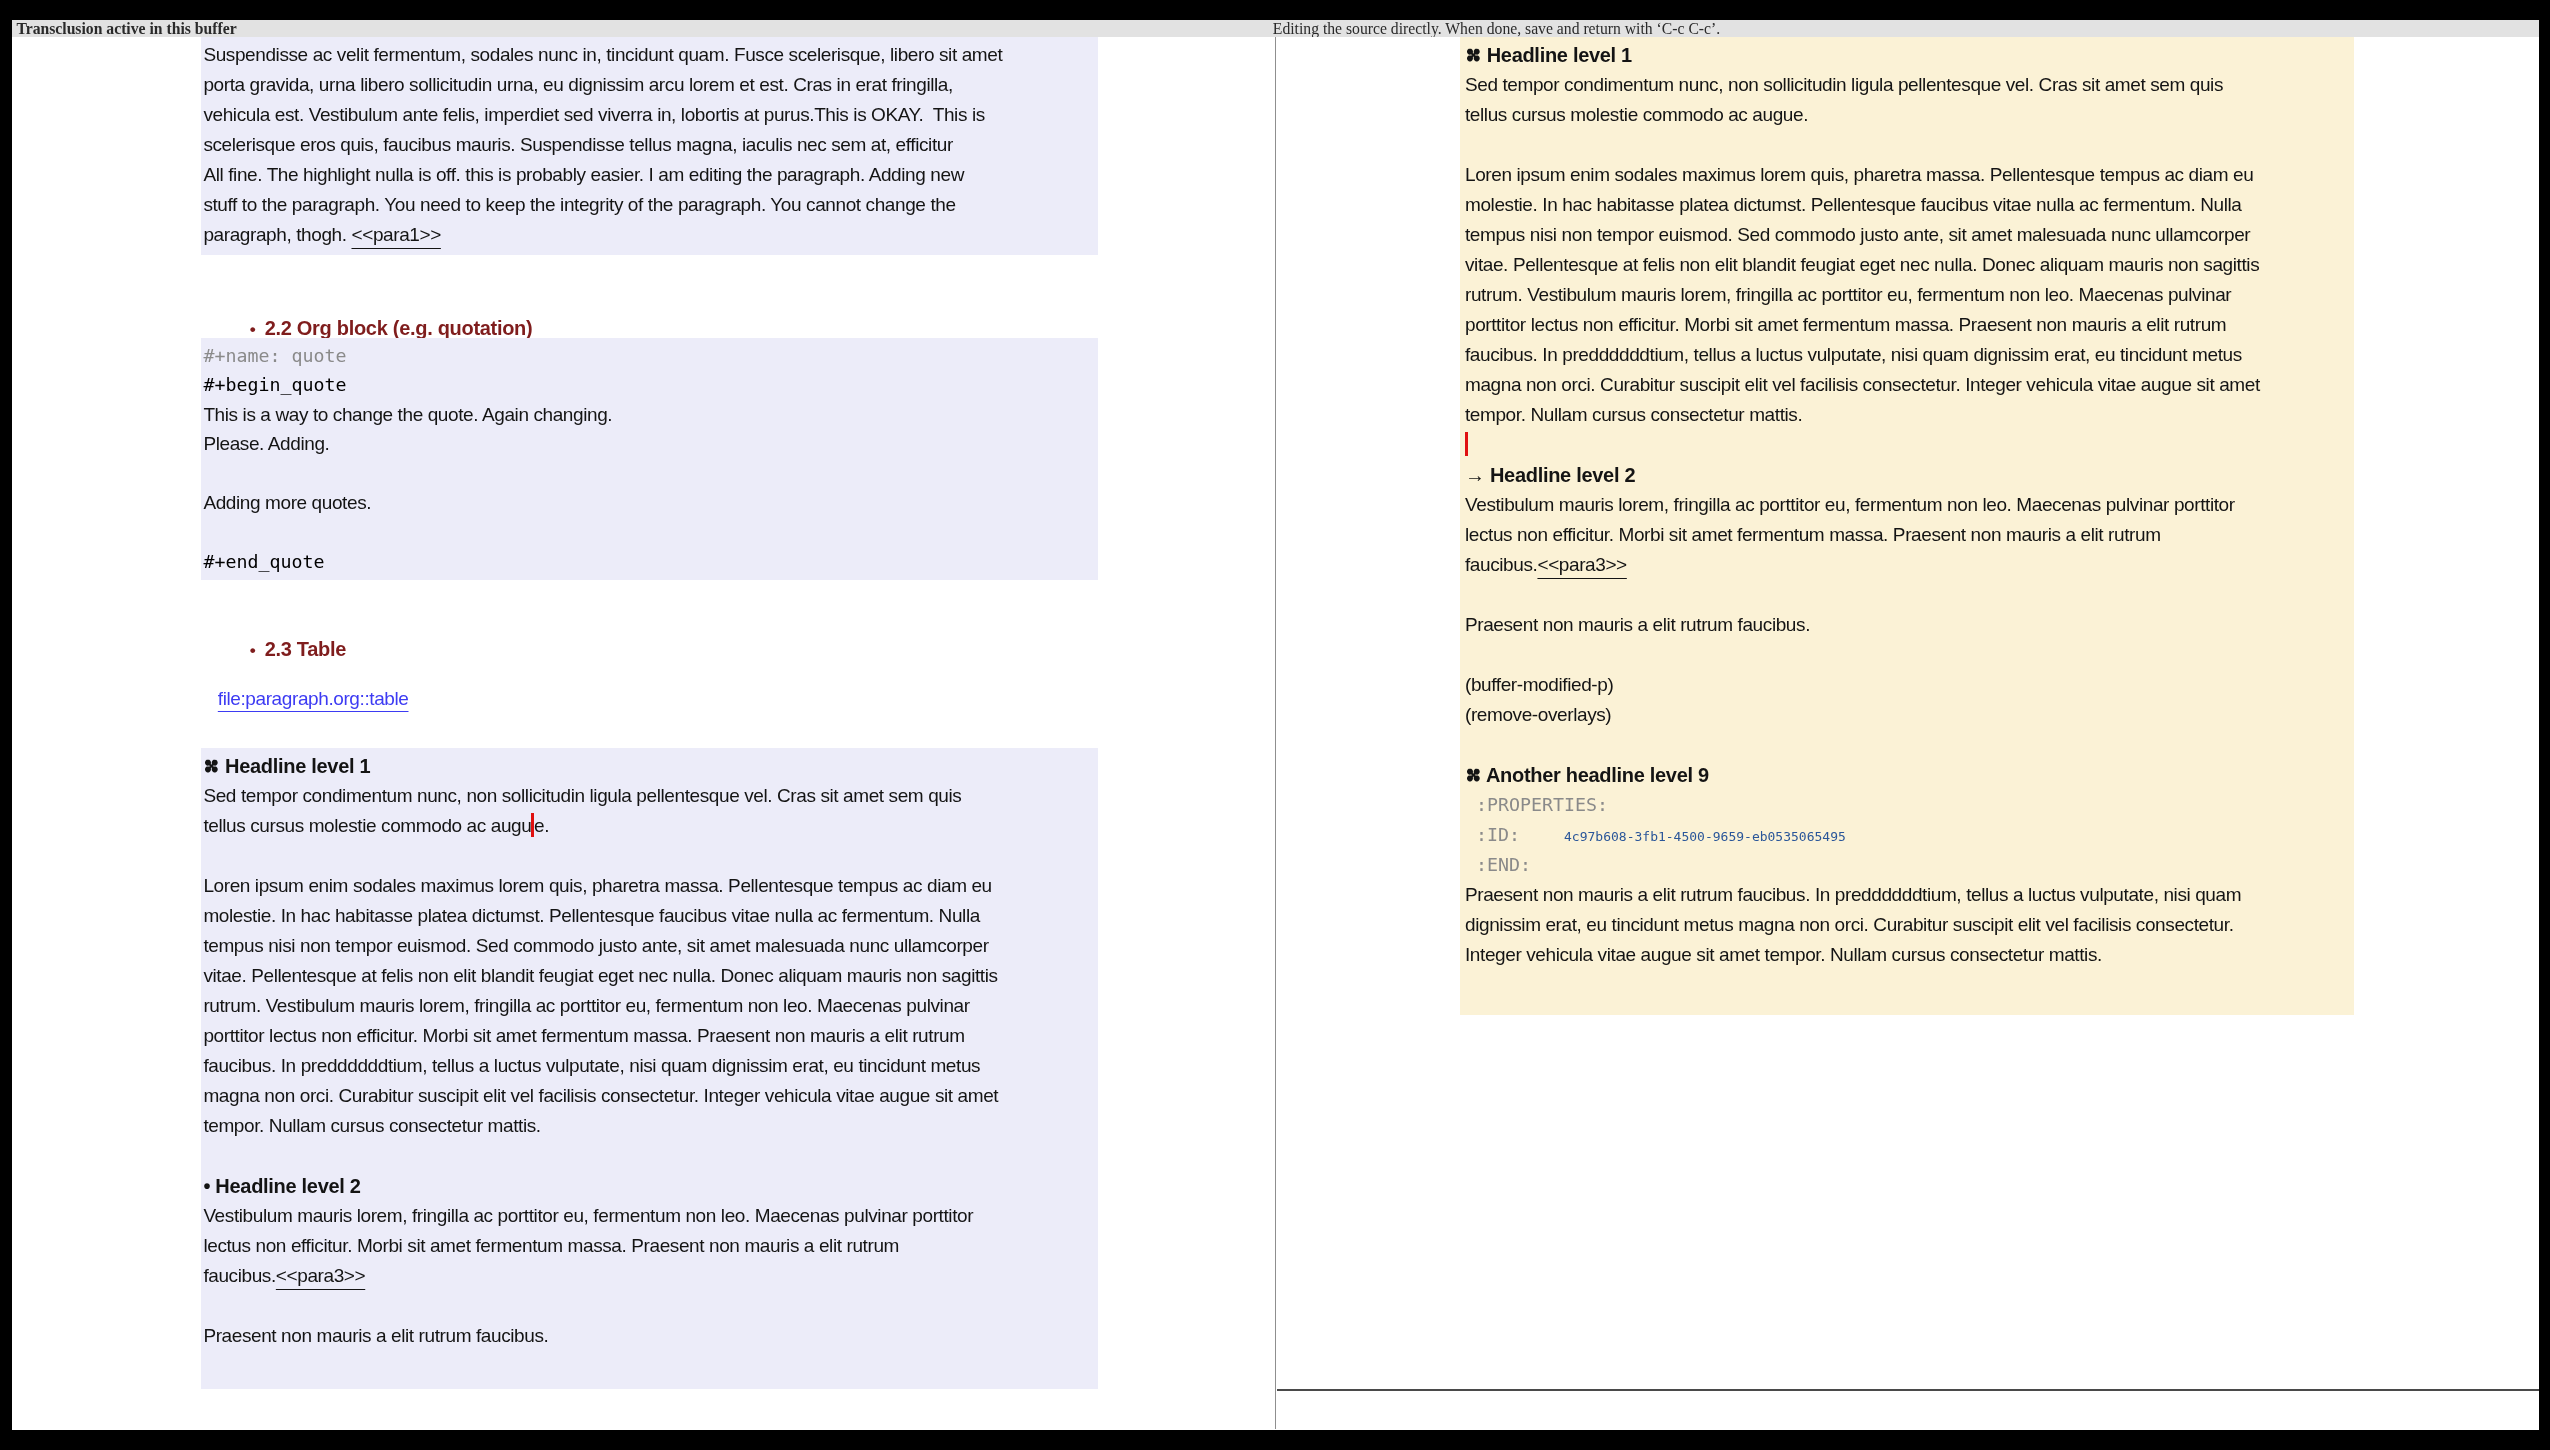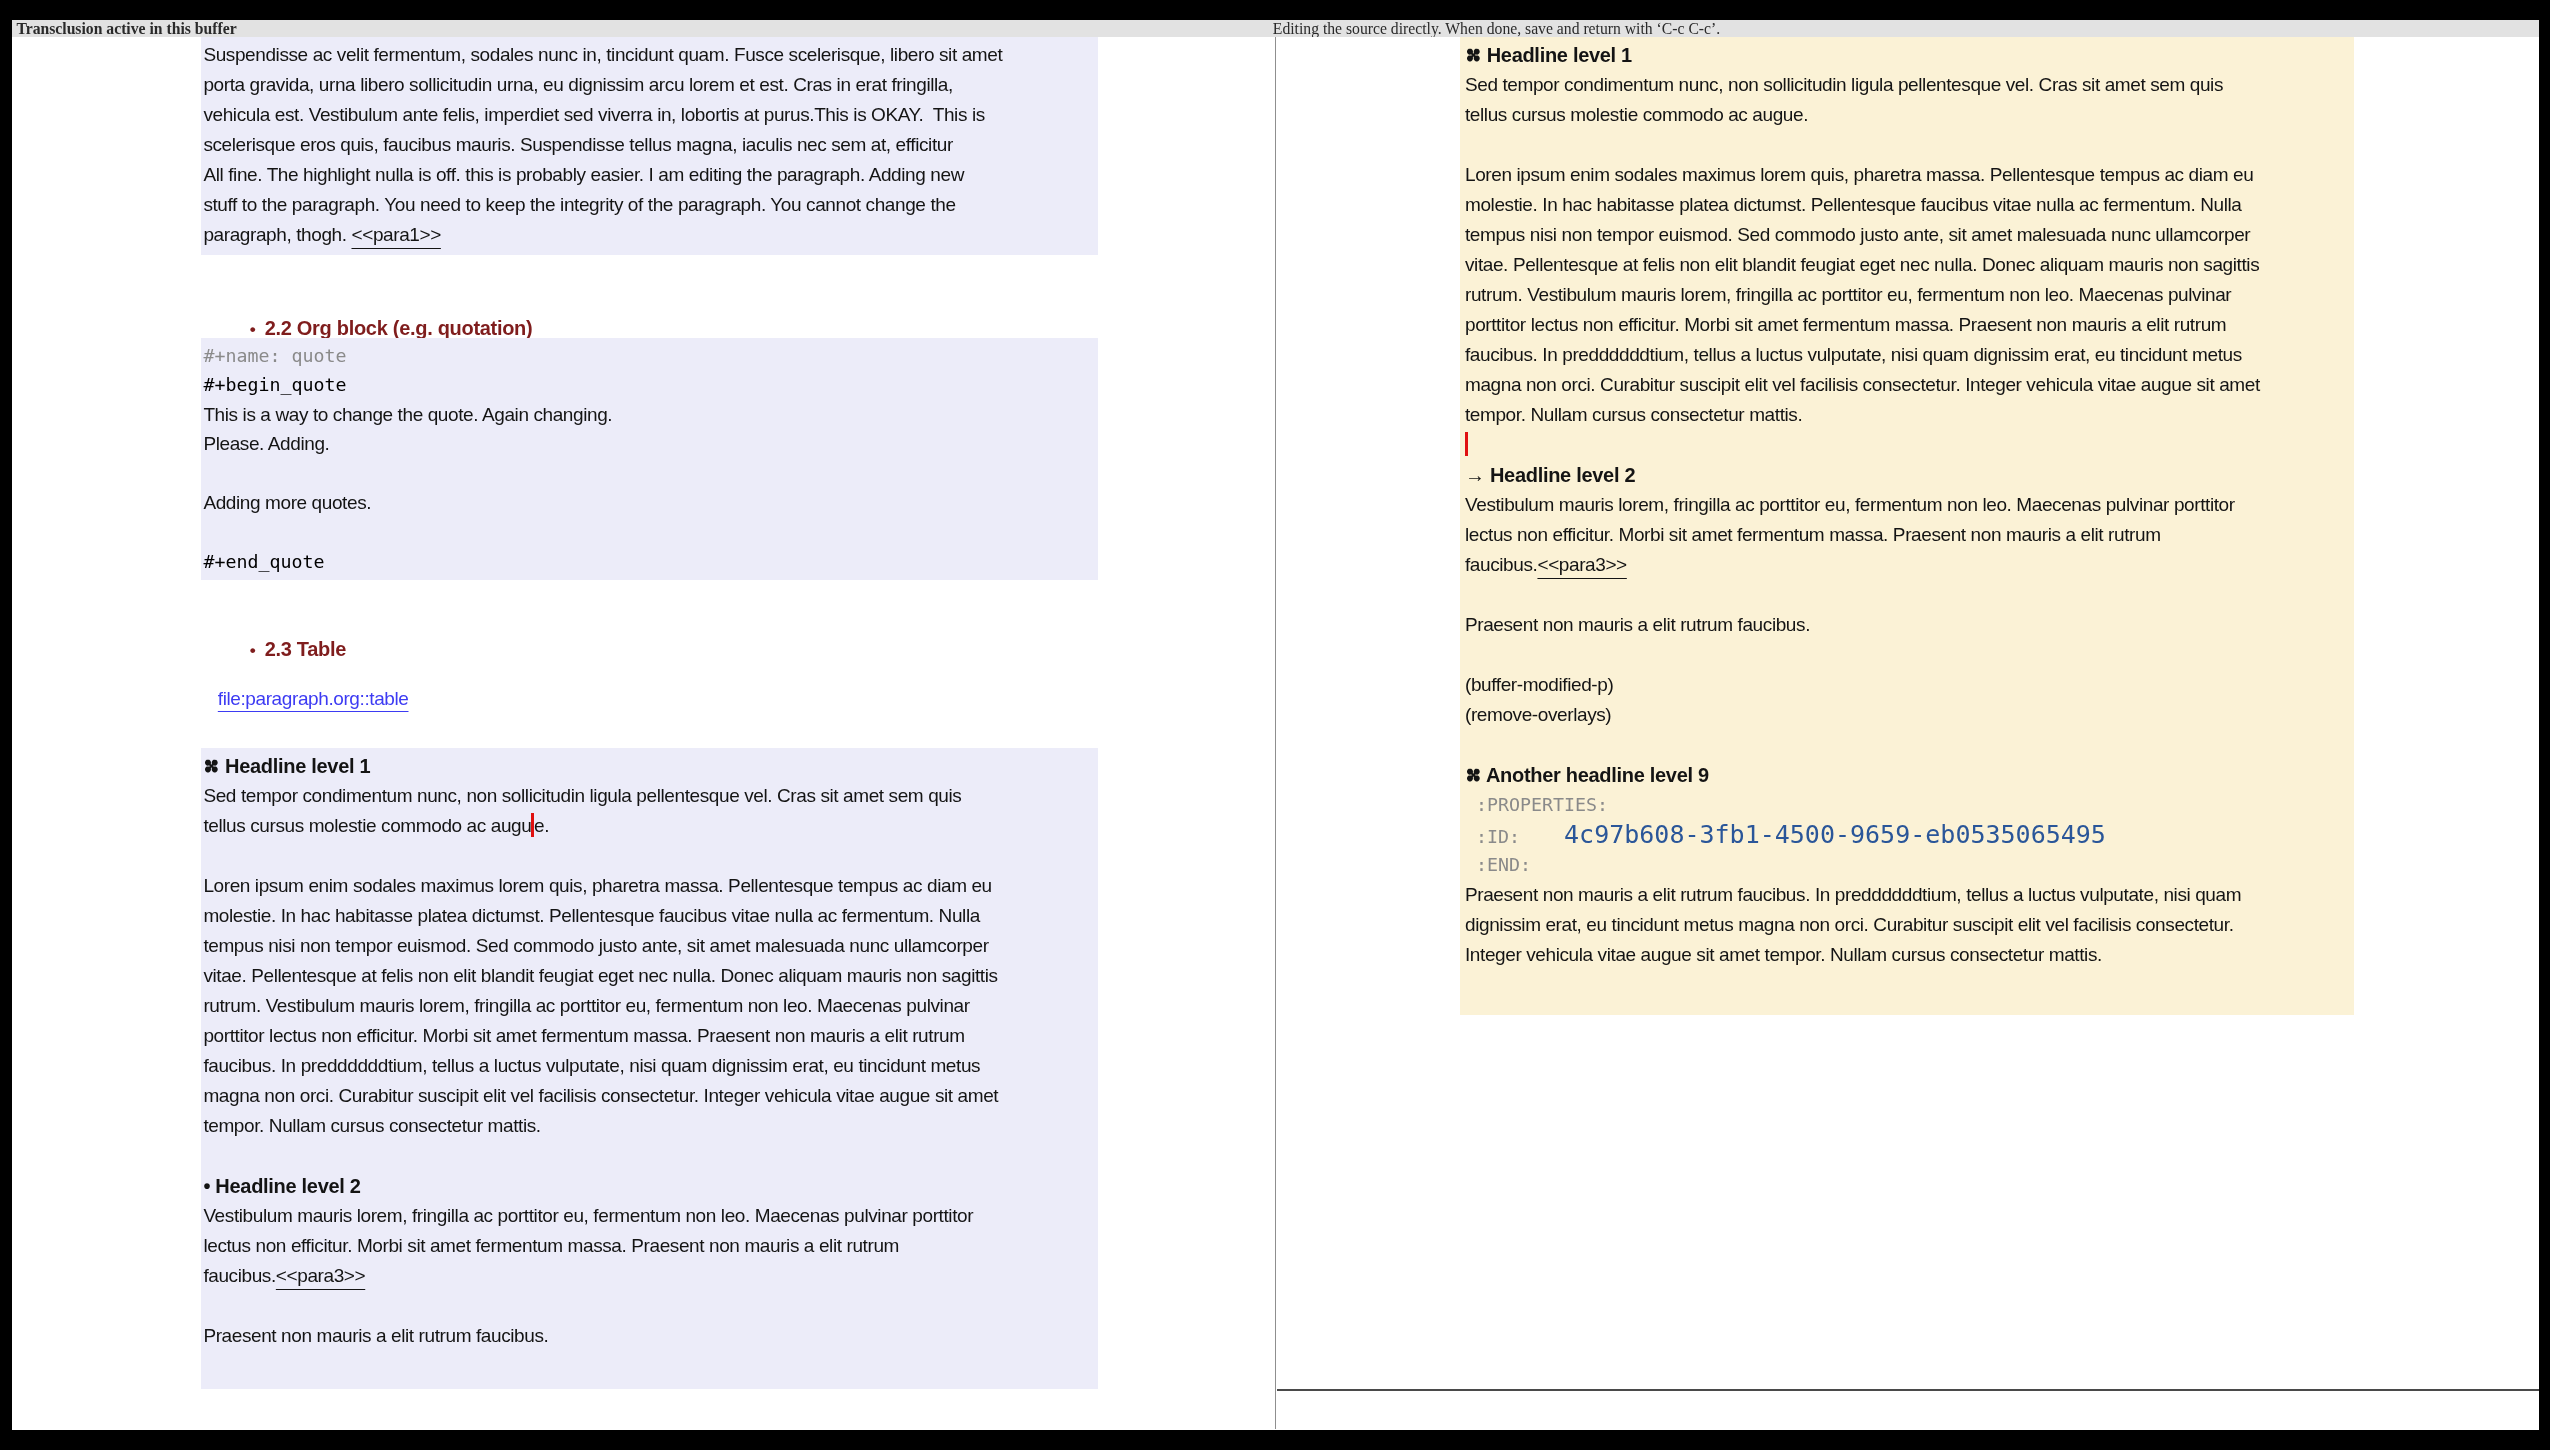--- a/index.html
+++ b/index.html
@@ -21,21 +21,21 @@
   .block{position:absolute;overflow:hidden;}
   .lav{background:#ececf9;}
   .cream{background:#fbf2d6;}
   .t .tline{height:30px;line-height:30px;white-space:pre;font-size:19px;
             letter-spacing:-0.4px;color:#141414;}
   .quote .tline{height:29.5px;line-height:29.5px;}
   .b{font-weight:700;font-size:20px;letter-spacing:-0.3px;}
   .ic{display:inline-block;transform:rotate(45deg);font-weight:700;font-size:19.6px;letter-spacing:0;}
   .g{font-family:"DejaVu Sans Mono",monospace;font-size:18.3px;letter-spacing:0;color:#8a8a8a;text-align:center;}
   .grn{font-family:"DejaVu Sans Mono",monospace;font-size:18.3px;letter-spacing:0;color:#000000;}
-  .blu{font-family:"DejaVu Sans Mono",monospace;font-size:25px;letter-spacing:0;color:#2a5699;}
+  .blu{font-family:"DejaVu Sans Mono",monospace;font-size:13px;letter-spacing:0;color:#2a5699;}
   .u{text-decoration:underline;text-decoration-thickness:1.3px;text-underline-offset:6.5px;}
   .cur{display:inline-block;width:2.6px;height:23.6px;background:#e01010;vertical-align:-4.6px;}
   .heading{position:absolute;left:196px;height:30px;line-height:30px;font-weight:700;
            font-size:20px;letter-spacing:-0.3px;color:#7f1d1d;white-space:pre;}
   .heading .bullet{margin-right:9.2px;font-size:17px;}
   .linkline{position:absolute;left:206px;height:30px;line-height:30px;font-size:19px;
             letter-spacing:-0.4px;color:#3d3bf3;text-decoration:underline;
             text-decoration-thickness:1.3px;text-underline-offset:5.9px;white-space:pre;cursor:pointer;}
   .modeline{position:absolute;left:0;top:1369px;height:40px;width:100%;
             font-family:"DejaVu Sans Mono",monospace;font-size:17.7px;line-height:34px;white-space:pre;}

